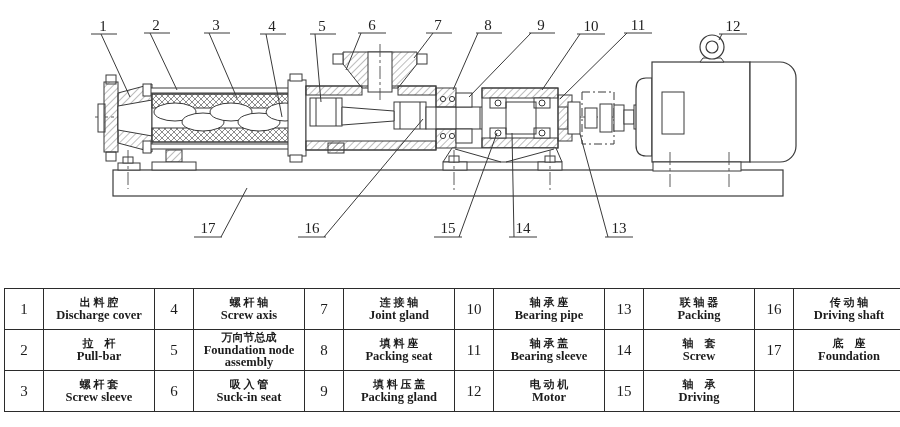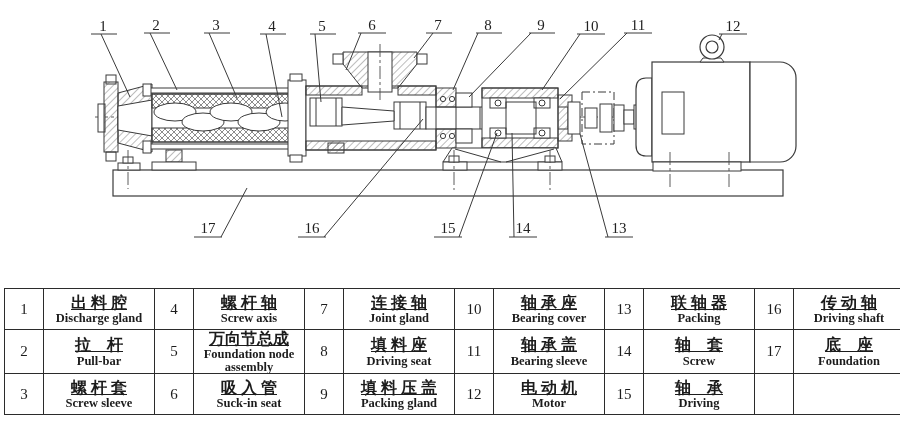--- a/index.html
+++ b/index.html
@@ -16,21 +16,21 @@
   .ph{fill:none;stroke:#3a3a3a;stroke-width:1;stroke-dasharray:8 3 2 3;}
   .lbl{font:15px "Liberation Serif", serif;fill:#222;text-anchor:middle;}
   .ld{fill:none;stroke:#3a3a3a;stroke-width:1;}
   
   table.parts{position:absolute;left:4px;top:288px;width:889px;border-collapse:collapse;
               table-layout:fixed;}
   table.parts td{border:1.6px solid #2b2b2b;height:40px;padding:0;vertical-align:middle;
                  text-align:center;color:#1c1c1c;overflow:hidden;}
   td.num{width:38px;font-size:15px;}
   td.name{width:110px;}
-  .cn{font-size:16px;font-weight:600;line-height:1.15;white-space:pre;text-decoration:underline;}
+  .cn{font-size:11px;font-weight:600;line-height:1.15;white-space:pre;}
   .en{font-size:12.5px;font-weight:700;line-height:1.0;}
 </style>
 </head>
 <body>
 
 <div class="stage">
 
   <svg width="900" height="285" viewBox="0 0 900 285">
     <defs>
       <pattern id="h1" width="5" height="5" patternUnits="userSpaceOnUse" patternTransform="rotate(45)">
@@ -277,36 +277,36 @@
         </g>
       </g>
   </svg>
 
   <table class="parts">
     <tbody>
         <tr>
           <td class="num">1</td>
           <td class="name">
             <div class="cn">出 料 腔</div>
-            <div class="en">Discharge gland</div>
+            <div class="en">Discharge cover</div>
           </td>
           <td class="num">4</td>
           <td class="name">
             <div class="cn">螺 杆 轴</div>
             <div class="en">Screw axis</div>
           </td>
           <td class="num">7</td>
           <td class="name">
             <div class="cn">连 接 轴</div>
             <div class="en">Joint gland</div>
           </td>
           <td class="num">10</td>
           <td class="name">
             <div class="cn">轴 承 座</div>
-            <div class="en">Bearing cover</div>
+            <div class="en">Bearing pipe</div>
           </td>
           <td class="num">13</td>
           <td class="name">
             <div class="cn">联 轴 器</div>
             <div class="en">Packing</div>
           </td>
           <td class="num">16</td>
           <td class="name">
             <div class="cn">传 动 轴</div>
             <div class="en">Driving shaft</div>
@@ -319,21 +319,21 @@
             <div class="en">Pull-bar</div>
           </td>
           <td class="num">5</td>
           <td class="name">
             <div class="cn">万向节总成</div>
             <div class="en">Foundation node assembly</div>
           </td>
           <td class="num">8</td>
           <td class="name">
             <div class="cn">填 料 座</div>
-            <div class="en">Driving seat</div>
+            <div class="en">Packing seat</div>
           </td>
           <td class="num">11</td>
           <td class="name">
             <div class="cn">轴 承 盖</div>
             <div class="en">Bearing sleeve</div>
           </td>
           <td class="num">14</td>
           <td class="name">
             <div class="cn">轴　套</div>
             <div class="en">Screw</div>

